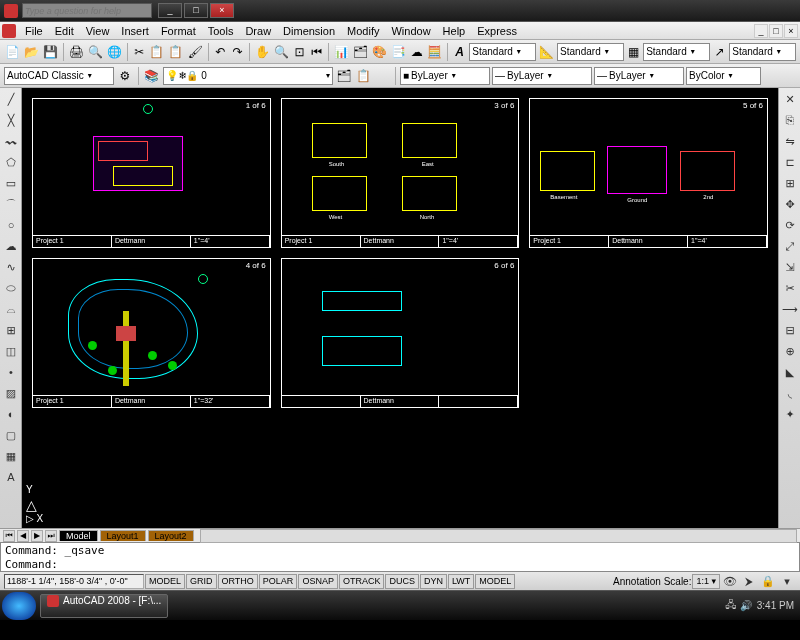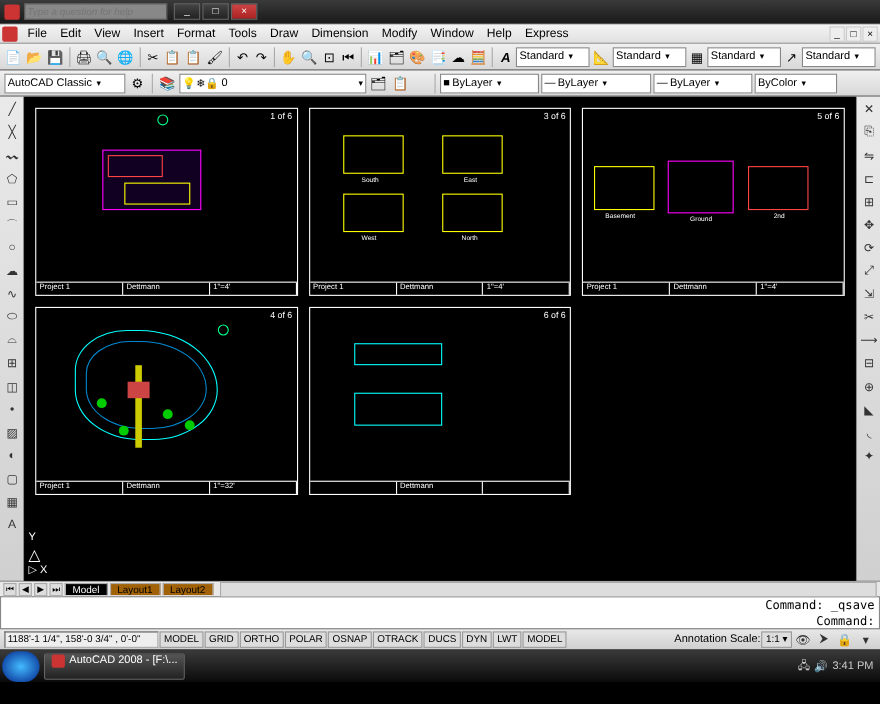--- a/index.html
+++ b/index.html
@@ -19,33 +19,33 @@
 .tb-btn { width: 18px; height: 18px; border: 1px solid transparent; display: flex; align-items: center; justify-content: center; font-size: 12px; }
 .tb-sep { width: 1px; height: 18px; background: #aaa; margin: 0 2px; }
 .tb-combo { height: 18px; background: #fff; border: 1px solid #888; font-size: 10px; padding: 0 2px; display: flex; align-items: center; gap: 2px; }
 .tb-combo .dd { margin-left: 2px; font-size: 8px; }
 .workspace { display: flex; height: calc(640px - 22px - 18px - 48px - 20px - 14px - 30px - 18px - 30px); }
 .lefttools { width: 22px; background: linear-gradient(#eaeaea,#d0d0d0); border-right: 1px solid #999; display: flex; flex-direction: column; gap: 3px; padding: 2px; }
 .righttools { width: 22px; background: linear-gradient(#eaeaea,#d0d0d0); border-left: 1px solid #999; display: flex; flex-direction: column; gap: 3px; padding: 2px; }
 .lt-btn { width: 18px; height: 18px; display: flex; align-items: center; justify-content: center; font-size: 11px; color: #333; }
 .canvas { flex: 1; background: #000; position: relative; overflow: hidden; }
 .sheet-grid { position: absolute; top: 10px; left: 10px; right: 10px; display: grid; grid-template-columns: repeat(3, 1fr); gap: 10px; }
-.sheet { border: 1px solid #fff; height: 171px; position: relative; background: #000; }
+.sheet { border: 1px solid #fff; height: 150px; position: relative; background: #000; }
 .sheet .pageno { position: absolute; top: 2px; right: 4px; color: #fff; font-size: 8px; }
 .sheet .tblock { position: absolute; bottom: 0; left: 0; right: 0; height: 12px; border-top: 1px solid #fff; display: flex; }
 .sheet .tblock .cell { border-right: 1px solid #fff; color: #fff; font-size: 7px; padding: 1px 3px; flex: 1; }
 .sheet .content { position: absolute; top: 12px; left: 5px; right: 5px; bottom: 14px; }
 .ucs { position: absolute; bottom: 4px; left: 4px; color: #fff; font-size: 10px; }
 .botstrip { height: 14px; background: #e8e8e8; display: flex; align-items: center; font-size: 9px; border-top: 1px solid #999; padding: 0 3px; gap: 2px; }
 .botstrip .arrow { width: 12px; height: 12px; background: #ddd; border: 1px solid #aaa; text-align: center; font-size: 8px; line-height: 10px; }
 .botstrip .tab { padding: 0 6px; background: #a16207; border: 1px solid #aaa; border-bottom: none; font-size: 9px; }
 .botstrip .tab.active { background: #000; color: #fff; }
 .scroll-h { height: 14px; background: #ddd; border: 1px solid #aaa; flex:1; margin-left: 4px; }
 .cmdarea { height: 30px; background: #fff; border: 1px solid #888; font-family: monospace; font-size: 11px; padding: 1px 4px; color: #000; }
-.cmdarea .line { height: 14px; text-align: right; }
+.cmdarea .line { height: 14px; }
 .status { height: 18px; background: linear-gradient(#e8e8e8,#d0d0d0); display: flex; align-items: center; padding: 0 4px; font-size: 10px; gap: 1px; }
 .status .coord { width: 140px; border: 1px inset #aaa; padding: 0 2px; height: 15px; line-height: 13px; background: #eee; font-size: 9px; }
 .status .tog { border: 1px solid #999; padding: 0 3px; height: 15px; line-height: 13px; background: #ddd; font-size: 9px; }
 .status .flex { flex: 1; }
 .taskbar { height: 30px; background: linear-gradient(#3a3a3a,#0a0a0a); display: flex; align-items: center; padding: 0 2px; border-top: 1px solid #555; }
 .taskbar .start { width: 34px; height: 28px; border-radius: 14px; background: radial-gradient(#4bf,#028); margin-right: 4px; }
 .taskbar .task { height: 24px; background: linear-gradient(#555,#222); border: 1px solid #666; padding: 0 6px; display: flex; align-items: flex-start; color: #fff; font-size: 10px; border-radius: 2px; gap: 4px; }
 .taskbar .tray { margin-left: auto; display: flex; align-items: center; gap: 4px; color: #ccc; font-size: 10px; padding-right: 4px; }
 
 .mini { position: absolute; }

